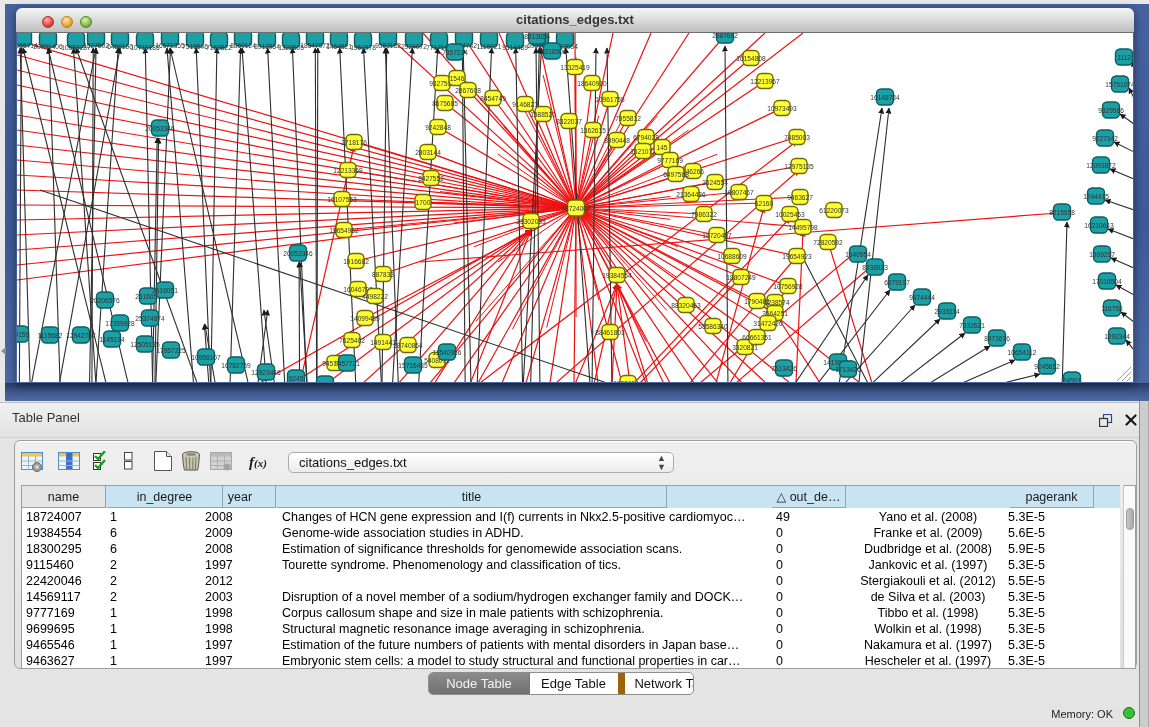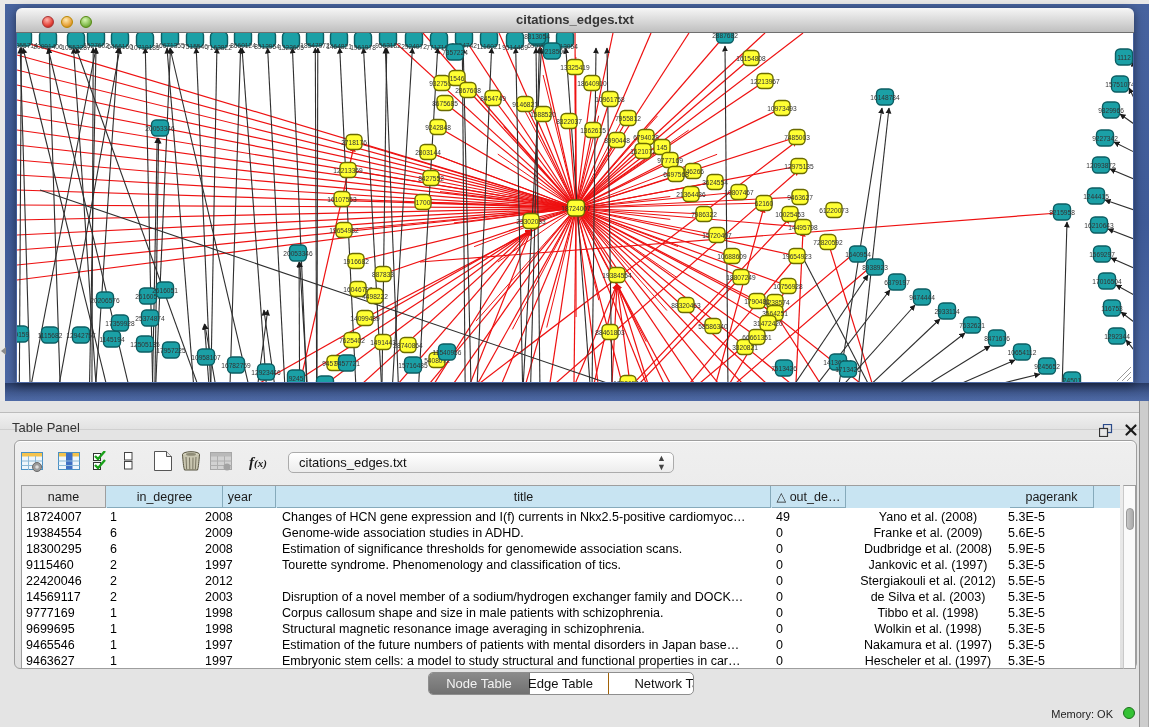--- a/index.html
+++ b/index.html
@@ -6,40 +6,40 @@
 #macwin{position:absolute;left:16px;top:8px;width:1118px;height:375px;border-radius:6px 6px 0 0;box-shadow:0 2px 10px rgba(0,0,0,.5)}
 #winshadow{position:absolute;left:5px;top:383px;width:1144px;height:18px;background:linear-gradient(rgba(8,18,44,.52),rgba(8,18,44,.18) 55%,rgba(8,18,44,0))}
 #titlebar{position:absolute;left:0;top:0;width:100%;height:25px;border-radius:6px 6px 0 0;background:linear-gradient(#f6f6f6,#d8d8d8 55%,#bfbfbf);border-bottom:1px solid #6f6f6f}
 #titlebar .ttl{position:absolute;left:0;right:0;top:4px;text-align:center;font-size:13px;font-weight:bold;color:#353535}
 .tl{position:absolute;top:8px;width:12px;height:12px;border-radius:50%}
 #tlr{left:26px;background:radial-gradient(circle at 4px 3px,#ffb3ab,#e4443a 60%,#9e1b12);border:1px solid #a33}
 #tly{left:45px;background:radial-gradient(circle at 4px 3px,#ffe9b0,#e8a33b 60%,#a86f10);border:1px solid #b80}
 #tlg{left:64px;background:radial-gradient(circle at 4px 3px,#d6f5b0,#82bb4d 60%,#487f1b);border:1px solid #581}
 #canvas{position:absolute;left:1px;top:25px;width:1116px;height:349px;background:#fff;overflow:hidden}
 #tablepanel{position:absolute;left:0;top:401px;width:1149px;height:326px;background:#e4e4e4}
-#tphead{position:absolute;left:0;top:11px;width:1149px;height:18px;background:linear-gradient(#f0f0f0,#e2e2e2);border-top:1px solid #bcbcbc;border-bottom:1px solid #cfcfcf}
+#tphead{position:absolute;left:0;top:1px;width:1149px;height:36px;background:linear-gradient(#f0f0f0,#e2e2e2);border-top:1px solid #bcbcbc;border-bottom:1px solid #cfcfcf}
 #tphead .t{position:absolute;left:12px;top:7px;font-size:13px;color:#333}
 #tpbox{position:absolute;left:14px;top:39px;width:1123px;height:229px;background:linear-gradient(#efefef,#e0e0e0);border:1px solid #9e9e9e;border-radius:6px;box-shadow:inset 0 1px 0 #fff}
 .tbicon{position:absolute;top:10px}
 #combo{position:absolute;left:273px;top:11px;width:386px;height:21px;background:linear-gradient(#fff,#ececec);border:1px solid #ababab;border-radius:5px;font-size:13px;color:#111;line-height:19px;padding-left:10px}
 #combo .arr{position:absolute;right:7px;top:1px;font-size:9px;color:#444;line-height:9px}
 #tblwrap{position:absolute;left:6px;top:44px;width:1099px;height:184px;background:#fff;border:1px solid #9e9e9e;border-right:none;font-size:12.5px;color:#000}
 #thead{position:absolute;left:0;top:0;width:100%;height:22px;background:#c8e4f2}
 #thead span{position:absolute;top:0;height:22px;line-height:22px;text-align:center;color:#1a1a1a;border-right:1px solid #86aabb;border-bottom:1px solid #86aabb}
 #tbody{position:absolute;left:0;top:23px;width:100%}
 .tr{position:relative;height:16px;line-height:16px;white-space:nowrap}
 .tr span{position:absolute;top:0;overflow:hidden}
 .c1{left:4px;width:95px}.c2{left:88px;width:90px}.c3{left:183px;width:70px}.c4{left:260px;width:488px}
 .c5{left:754px;width:70px}.c6{left:826px;width:160px;text-align:center}.c7{left:986px;width:90px}
 #vsb{position:absolute;right:0;top:44px;width:13px;height:184px;background:#fafafa;border:1px solid #9e9e9e;border-left:1px solid #c9c9c9}
 #vsb .th{position:absolute;left:1.5px;top:22px;width:8px;height:22px;border-radius:4px;background:linear-gradient(90deg,#c8c8c8,#a9a9a9);border:1px solid #999}
 #tabs{position:absolute;left:428px;top:672px;width:266px;height:23px;border:1px solid #8e8e8e;border-radius:5px;background:#fff;font-size:13px;overflow:hidden}
 #tabs .seg{position:absolute;top:0;height:23px;line-height:22px;text-align:center}
 #seg1{left:0;width:101px;background:linear-gradient(#8b8b8b,#6e6e6e);color:#f3f3f3;border-right:1px solid #777}
-#seg2{left:84px;width:96px;color:#111;border-right:1px solid #a16207}
+#seg2{left:100px;width:96px;color:#111;border-right:7px solid #a16207}
 #seg3{left:197px;width:99px;color:#111}
 #mem{position:absolute;right:36px;top:708px;font-size:11px;color:#222}
 #memdot{position:absolute;right:14px;top:707px;width:12px;height:12px;border-radius:50%;background:#35c235;border:1.5px solid #1c701c}
 #rstrip{position:absolute;left:1139px;top:401px;width:10px;height:326px;background:#cdcdcd;border-left:1px solid #8f8f8f;border-right:1px solid #aaa}
 svg text{user-select:none}
 </style></head>
 <body>
 <div id="bluepanel"></div>
 <div id="winshadow"></div>
 <div id="macwin">
@@ -941,21 +941,21 @@
       </g>
 
       <text x="228" y="16" font-size="15" font-style="italic" font-weight="bold" fill="#1a1a1a" font-family="Liberation Serif,serif">f<tspan font-size="11">(x)</tspan></text>
     </svg>
     <div id="combo">citations_edges.txt<span class="arr">▲<br>▼</span></div>
     <div id="tblwrap">
       <div id="thead">
         <span style="left:0;width:84px;background:#e4e4e4;border-right:1px solid #9e9e9e;border-bottom:1px solid #9e9e9e">name</span>
         <span style="left:85px;width:116px">in_degree</span>
         <span style="left:183px;width:71px">year</span>
-        <span style="left:255px;width:494px">title</span>
+        <span style="left:255px;width:390px">title</span>
         <span style="left:750px;width:74px">△ out_de…</span>
         <span style="left:988px;width:84px">pagerank</span>
       </div>
       <div id="tbody">
           <div class="tr">
             <span class="c1">18724007</span>
             <span class="c2">1</span>
             <span class="c3">2008</span>
             <span class="c4">Changes of HCN gene expression and I(f) currents in Nkx2.5‑positive cardiomyoc…</span>
             <span class="c5">49</span>

